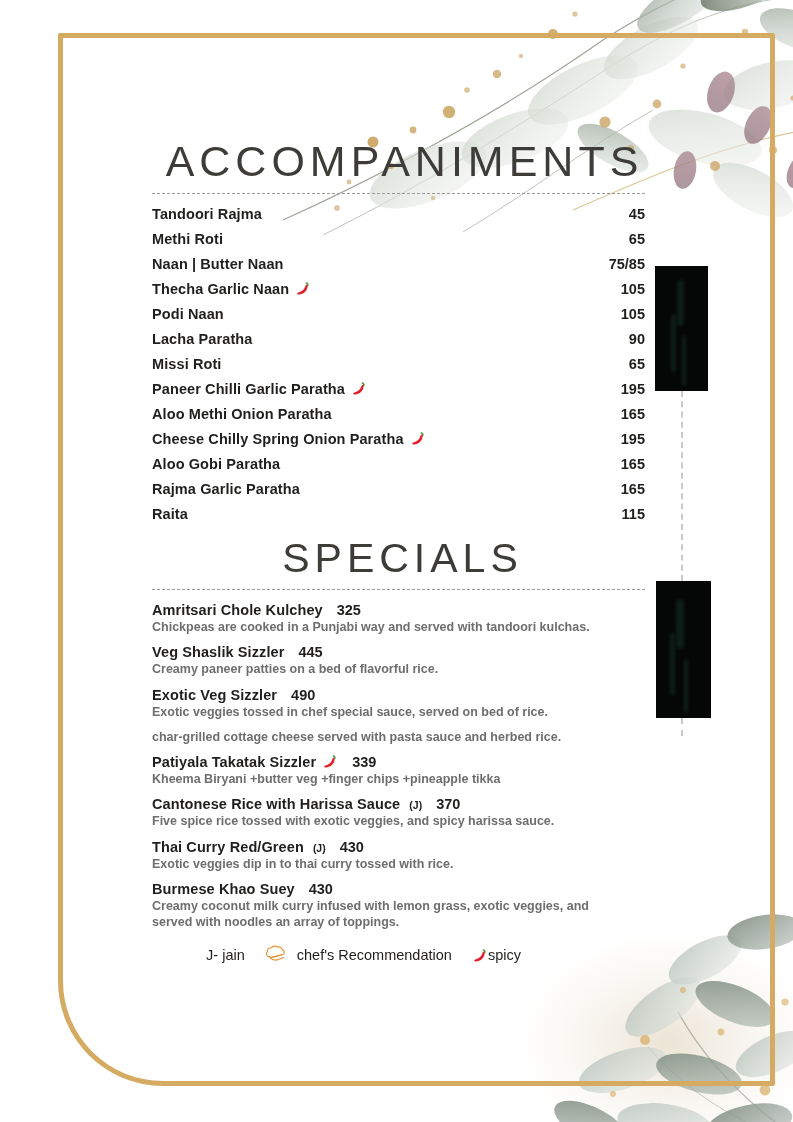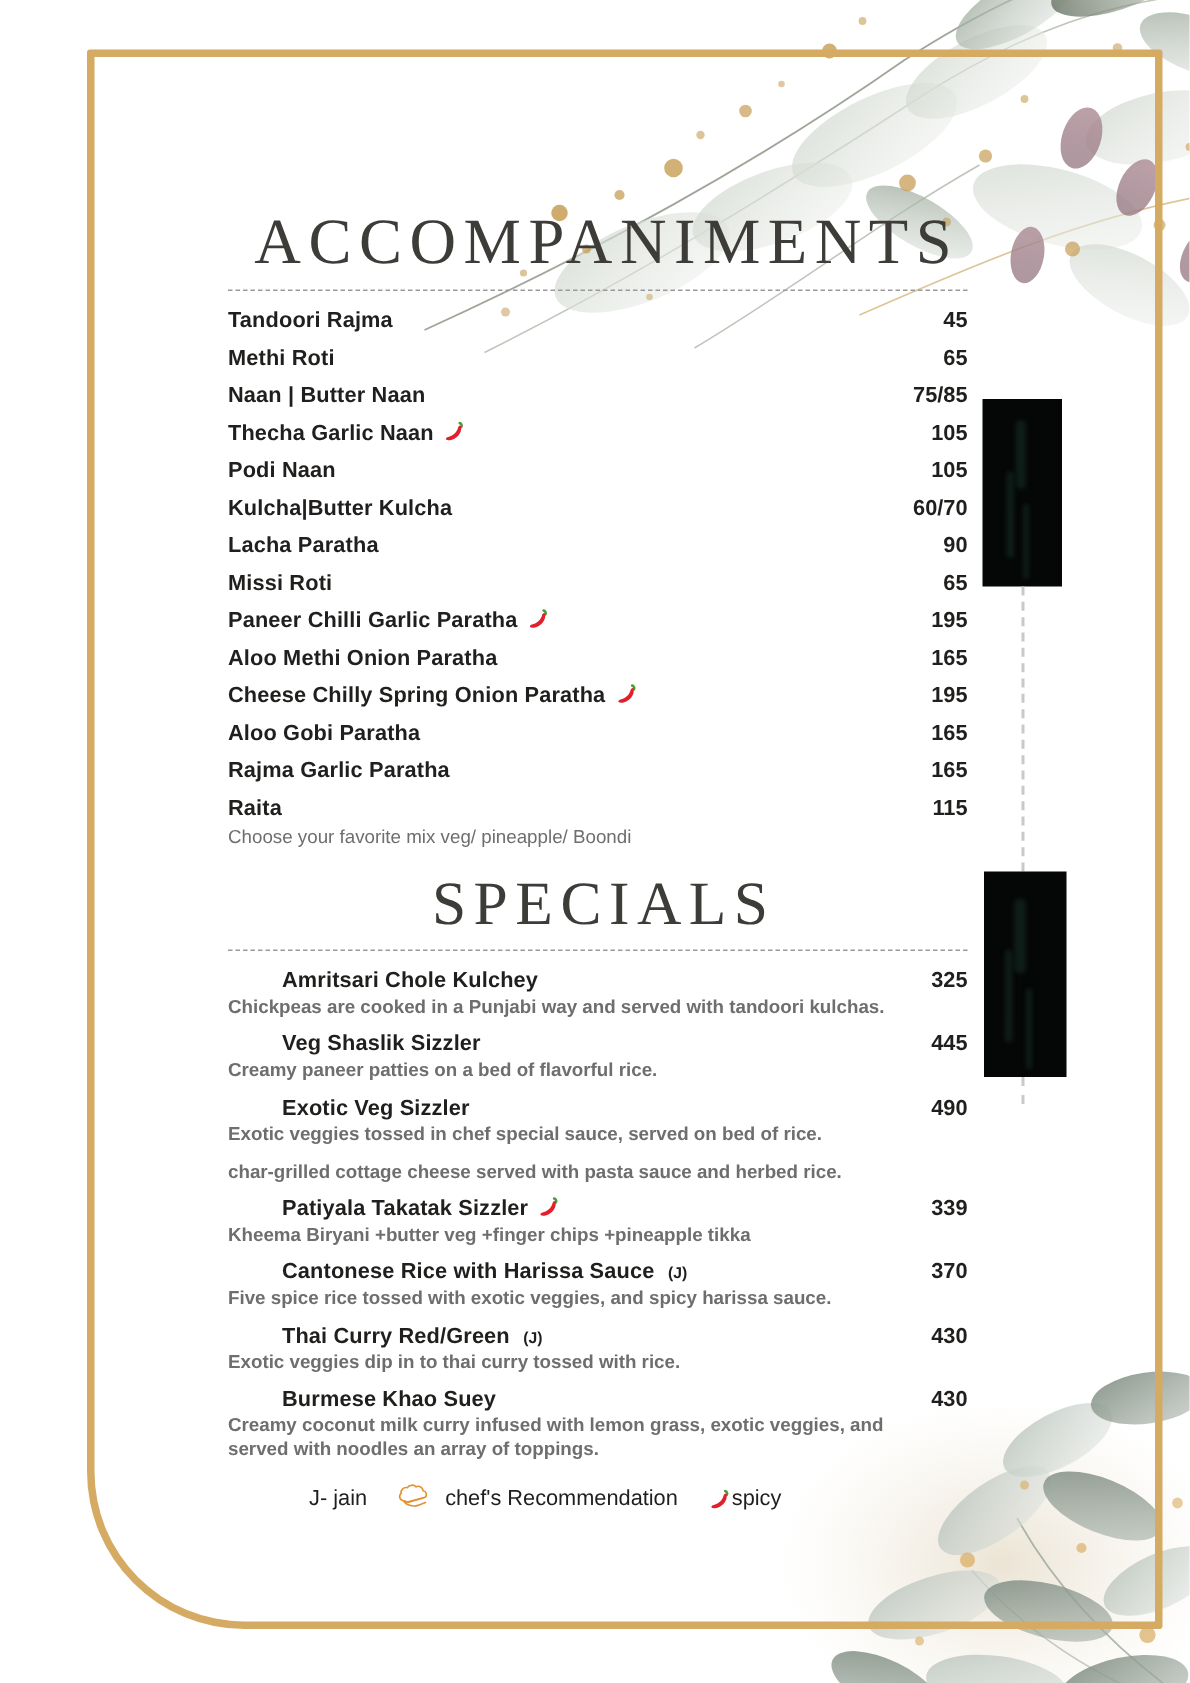--- a/index.html
+++ b/index.html
@@ -48,21 +48,21 @@
 
   
   .content {
     position: absolute;
     left: 152px;
     top: 140px;
     width: 493px;
   }
 
   .section-title {
-    font-family: Liberation Serif, serif;
+    font-family: Liberation Sans, sans-serif;
     font-weight: 400;
     color: #3d3c38;
     text-align: center;
     letter-spacing: 5px;
     line-height: 1;
   }
   #title-accompaniments {
     font-size: 43px;
     padding-left: 12px;
   }
@@ -114,22 +114,21 @@
     padding-left: 9px;
     letter-spacing: 0;
   }
 
   
   .special-block { margin-top: 9px; }
   .special-block:first-of-type { margin-top: 12px; }
   .special-head {
     display: flex;
     align-items: baseline;
-    justify-content: space-between;
-    margin-left: 36px;
+    justify-content: flex-start;
   }
   .special-desc {
     font-size: 12.5px;
     color: #6e6e6e;
     line-height: 1.3;
     margin-top: 1px;
     max-width: 450px;
     font-weight: bold;
   }
 
@@ -341,24 +340,20 @@
               <path d="M10.4 1 C11.6 1.4 12.2 2.6 11.6 3.6" fill="none" stroke="#4a9b3c" stroke-width="1.6" stroke-linecap="round"></path>
               <path d="M11.4 3.2 C12 6.4 10.2 9.8 6.6 11.6 C4.4 12.7 2.2 12.8 1.4 12 C0.9 11.4 1.6 10.6 3.2 10.2 C6.2 9.4 8.6 7.2 9.4 4 C9.7 2.8 11.2 2.2 11.4 3.2 Z" fill="#e0202a"></path>
             </svg></div>
           <div class="item-price">105</div>
         </div>
         <div class="menu-row">
           <div class="item-name">Podi Naan</div>
           <div class="item-price">105</div>
         </div>
         <div class="menu-row">
-          <div class="item-name">Kulcha|Butter Kulcha</div>
-          <div class="item-price">60/70</div>
-        </div>
-        <div class="menu-row">
           <div class="item-name">Lacha Paratha</div>
           <div class="item-price">90</div>
         </div>
         <div class="menu-row">
           <div class="item-name">Missi Roti</div>
           <div class="item-price">65</div>
         </div>
         <div class="menu-row">
           <div class="item-name">Paneer Chilli Garlic Paratha<svg viewBox="0 0 15 14" class="chili">
               <path d="M10.4 1 C11.6 1.4 12.2 2.6 11.6 3.6" fill="none" stroke="#4a9b3c" stroke-width="1.6" stroke-linecap="round"></path>
@@ -382,21 +377,20 @@
           <div class="item-price">165</div>
         </div>
         <div class="menu-row">
           <div class="item-name">Rajma Garlic Paratha</div>
           <div class="item-price">165</div>
         </div>
         <div class="menu-row">
           <div class="item-name">Raita</div>
           <div class="item-price">115</div>
         </div>
-        <div class="item-note">Choose your favorite mix veg/ pineapple/ Boondi</div>
       </div>
   </div>
 
   <div>
     <div class="section-title" id="title-specials">SPECIALS</div>
     <hr class="divider">
     <div id="list-specials">
         <div class="special-block">
           <div class="special-head">
             <div class="item-name">Amritsari Chole Kulchey</div>

